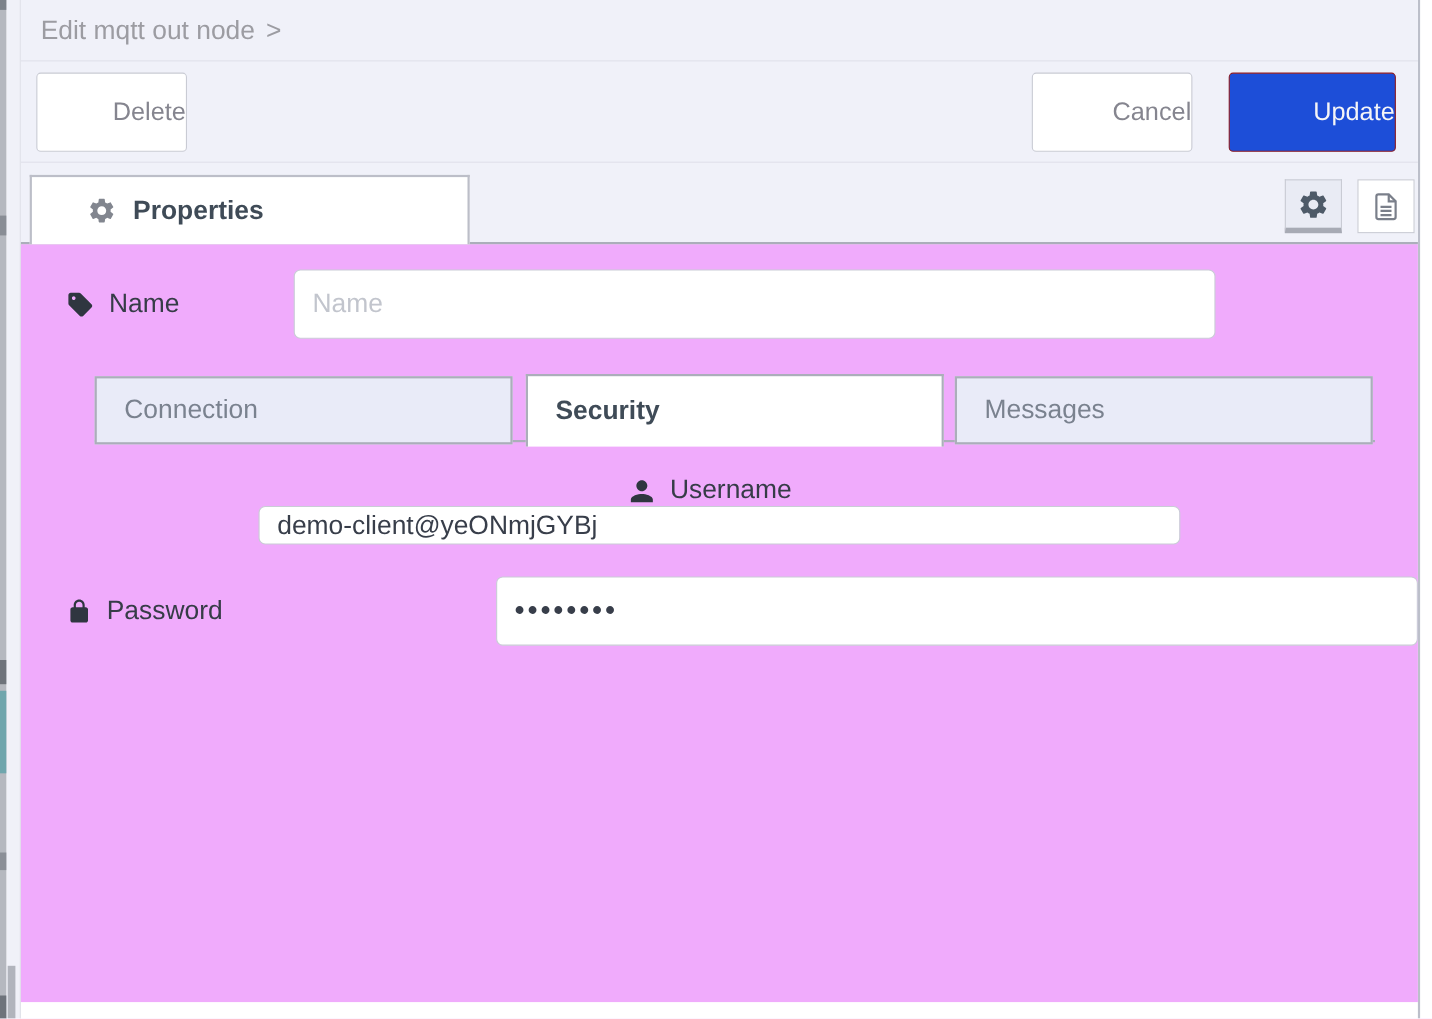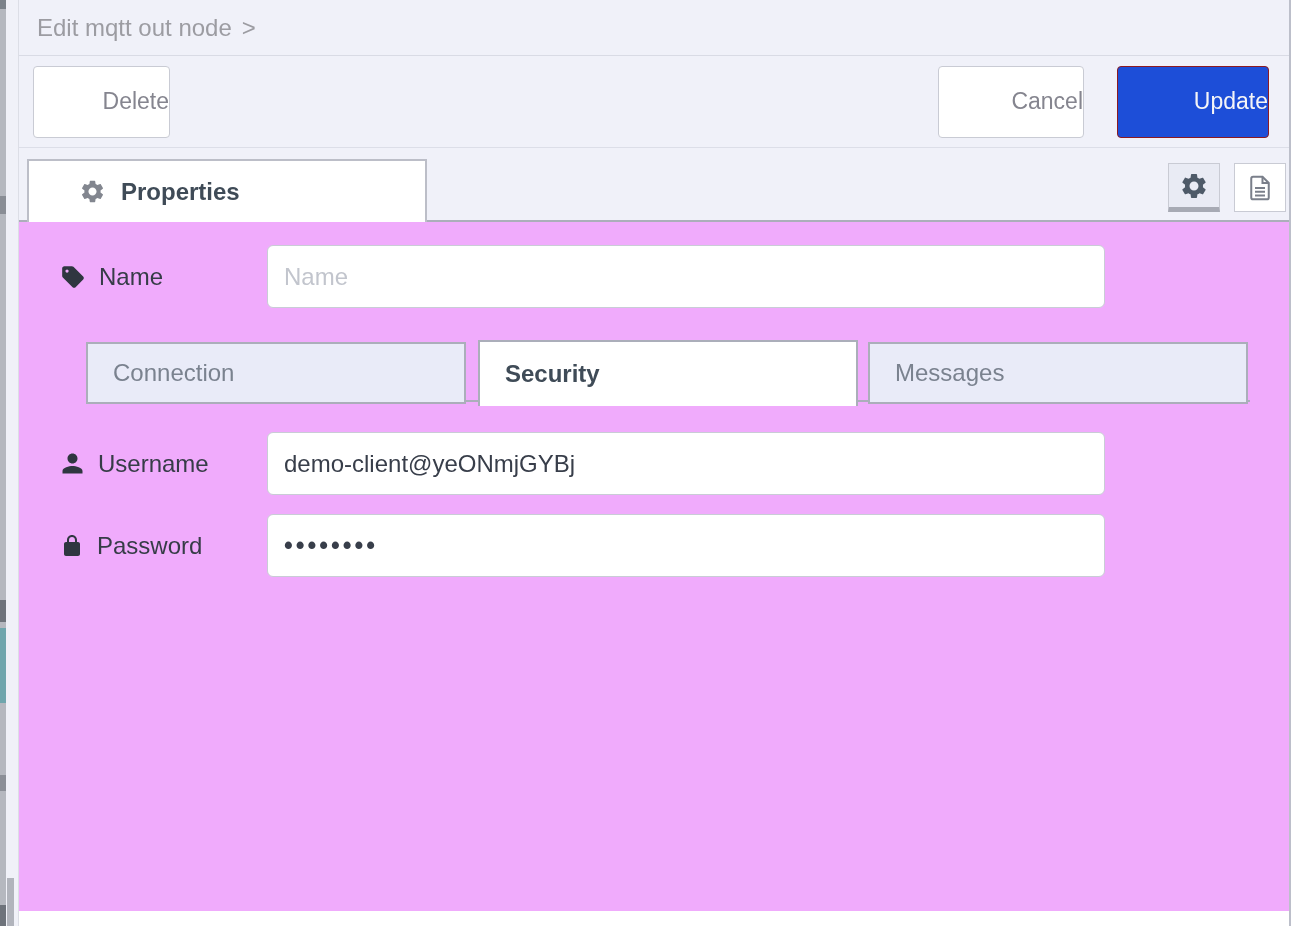--- a/index.html
+++ b/index.html
@@ -30,22 +30,22 @@
   .tabrow-border { position: absolute; left: 0; right: 0; bottom: 0; height: 2px; background: #abaeba; z-index: 1; }
   .properties-tab { position: absolute; left: 8px; top: 11px; width: 400px; height: 63px; background: #ffffff; border: 2px solid #bcbec8; border-bottom: none; z-index: 2; display: flex; align-items: center; padding-left: 50px; gap: 15px; color: #3f4b57; font-weight: bold; font-size: 24px; }
   .icon-btn { position: absolute; top: 15px; width: 52px; height: 49px; background: #ffffff; border: 1px solid #c9cbd4; display: flex; align-items: center; justify-content: center; cursor: pointer; z-index: 2; }
   .icon-btn.selected { background: #e9ebf4; border-bottom: 5px solid #a7aab4; }
   .icon-btn-gear { right: 69px; }
   .icon-btn-doc { right: 3px; }
 
   .content { position: relative; height: 689px; background: #f0abfc; }
   .form-row { position: absolute; left: 0; right: 0; height: 63px; display: flex; align-items: center; }
   .row-name { top: 23px; }
-  .row-username { top: 210px; }
-  .row-password { top: 292px; }
+  .row-username { top: 210px; flex-direction: column; }
+  .row-password { top: 302px; justify-content: space-between; }
   .form-label { width: 248px; padding-left: 41px; display: flex; align-items: center; gap: 13px; color: #363c47; font-size: 24px; }
   .form-input { width: 838px; height: 63px; border: 1px solid #c9ccd6; border-radius: 6px; font-family: inherit; font-size: 24px; color: #383e4a; padding: 0 16px; background: #ffffff; outline: none; }
   .form-input::placeholder { color: #c2c5cd; }
   .input-password { font-weight: bold; letter-spacing: 3px; font-size: 25px; }
 
   .subtabs { position: absolute; top: 118px; left: 47px; width: 1164px; height: 66px; margin-left: 20px; }
   .subtab-border { position: absolute; left: 0; right: 0; bottom: 4px; height: 2px; background: #abaeba; z-index: 1; }
   .subtab { position: absolute; width: 380px; display: flex; align-items: center; padding-left: 25px; font-size: 24px; cursor: pointer; }
   .subtab.inactive { top: 2px; height: 62px; background: #e9ebf8; border: 2px solid #abaeba; color: #7a828f; z-index: 1; }
   .subtab.active { top: 0; height: 66px; background: #ffffff; border: 2px solid #abaeba; border-bottom: none; color: #3f4b57; font-weight: bold; z-index: 2; }

